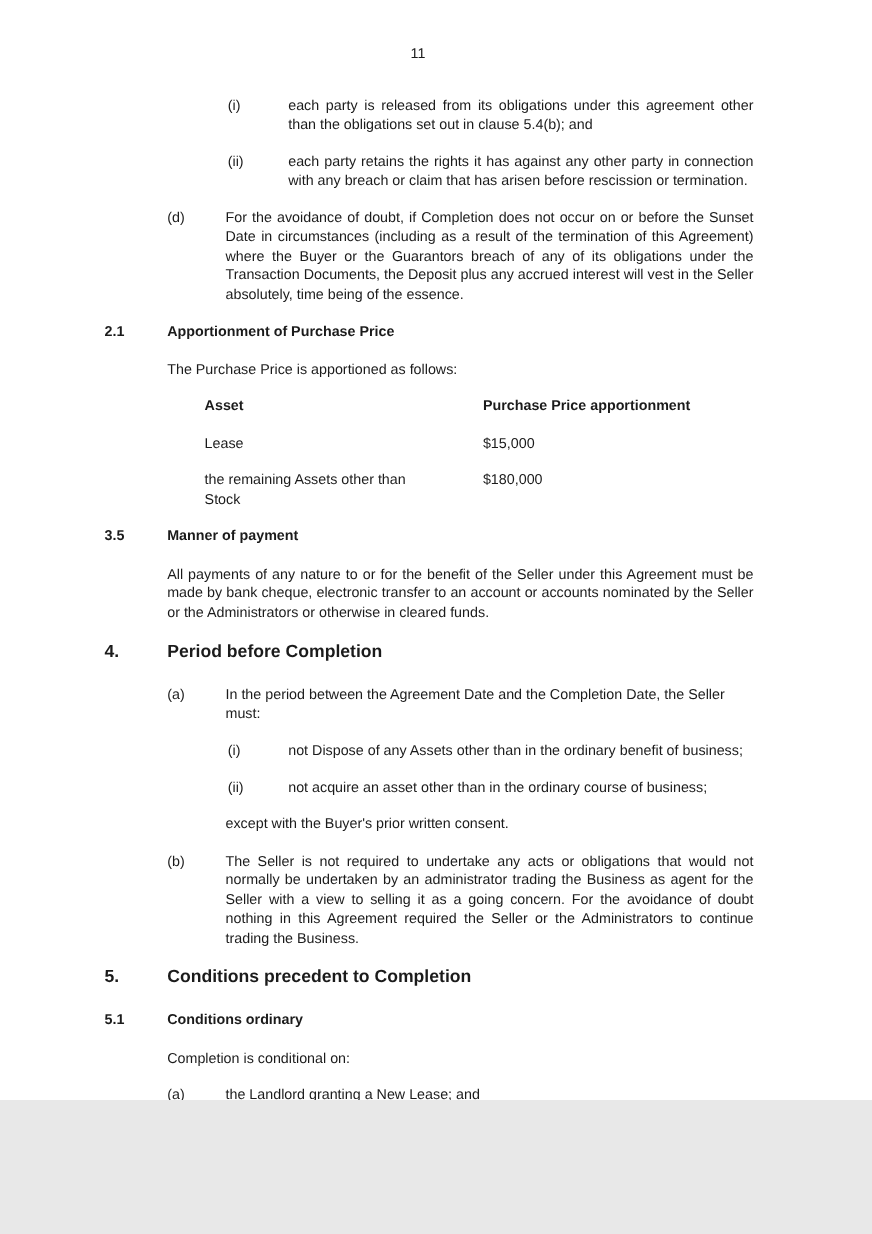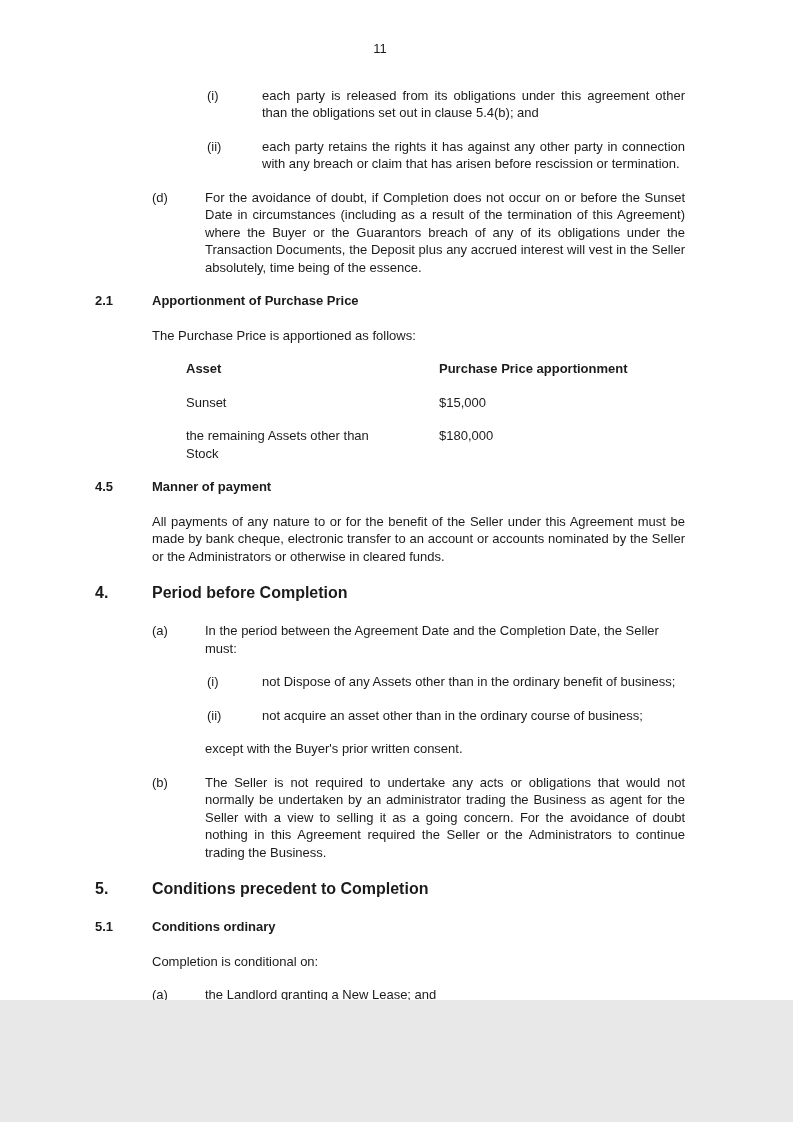--- a/index.html
+++ b/index.html
@@ -70,30 +70,30 @@
         <div class="c-num">2.1</div>
         <div class="c-title">Apportionment of Purchase Price</div>
       </div>
       <div class="para indent-1">The Purchase Price is apportioned as follows:</div>
       <div class="apportionment-table">
         <div class="t-row t-header">
           <div class="t-cell c0">Asset</div>
           <div class="t-cell c1">Purchase Price apportionment</div>
         </div>
         <div class="t-row">
-          <div class="t-cell c0">Sunset</div>
+          <div class="t-cell c0">Lease</div>
           <div class="t-cell c1">$15,000</div>
         </div>
         <div class="t-row">
           <div class="t-cell c0">the remaining Assets other than Stock</div>
           <div class="t-cell c1">$180,000</div>
         </div>
       </div>
       <div class="clause-heading h-sub">
-        <div class="c-num">4.5</div>
+        <div class="c-num">3.5</div>
         <div class="c-title">Manner of payment</div>
       </div>
       <div class="para indent-1 just">All payments of any nature to or for the benefit of the Seller under this Agreement must be made by bank cheque, electronic transfer to an account or accounts nominated by the Seller or the Administrators or otherwise in cleared funds.</div>
       <div class="clause-heading h-main">
         <div class="c-num">4.</div>
         <div class="c-title">Period before Completion</div>
       </div>
       <div class="li level-2">
         <div class="li-marker">(a)</div>
         <div class="li-text">In the period between the Agreement Date and the Completion Date, the Seller must:</div>

